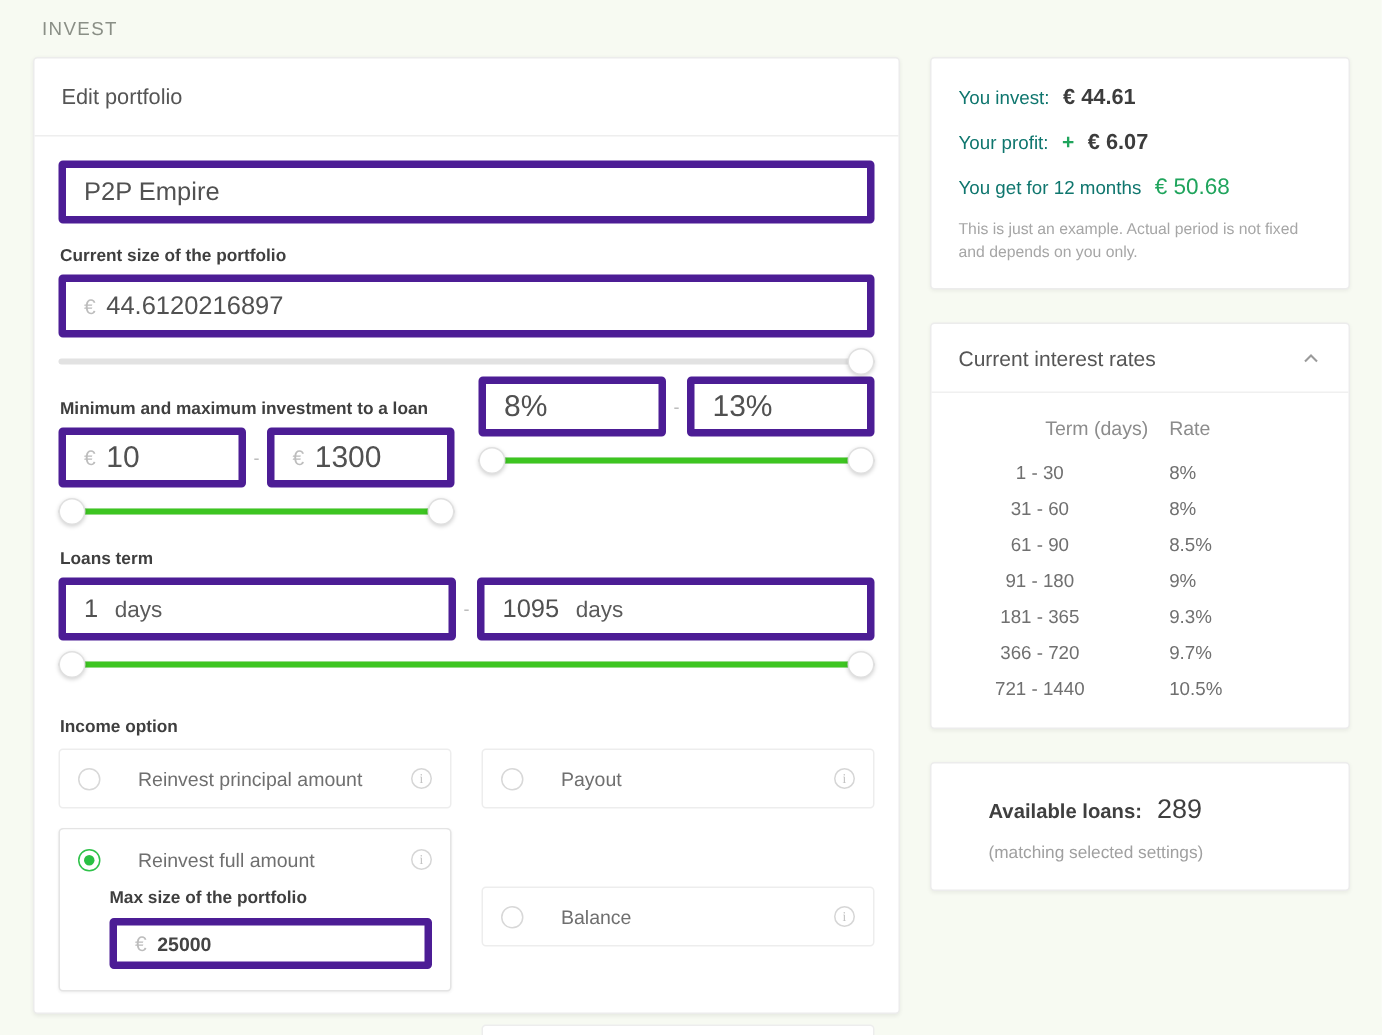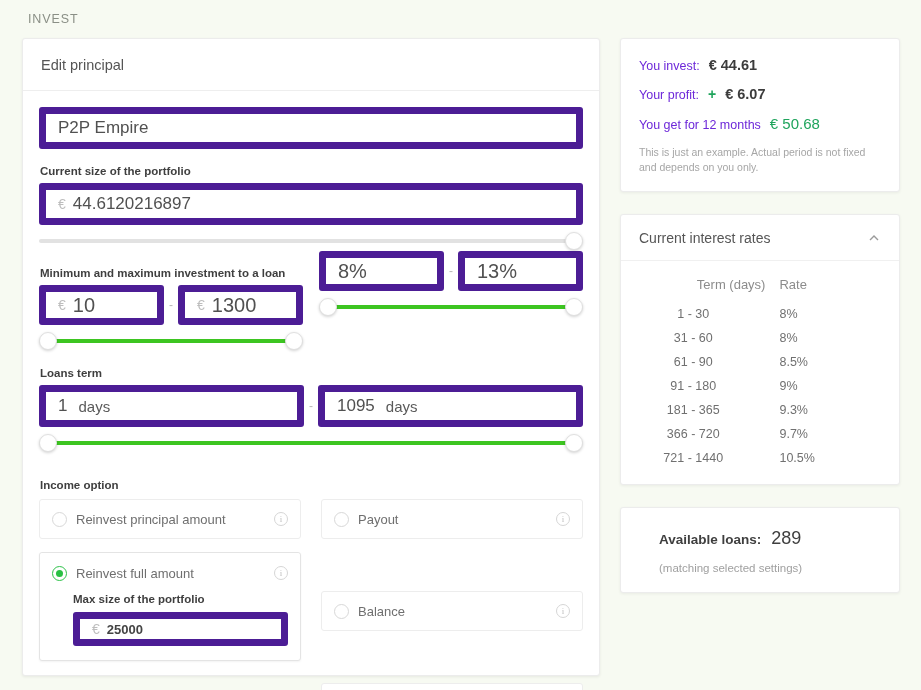--- a/index.html
+++ b/index.html
@@ -26,21 +26,21 @@
   }
   .card-head {
     height: 52px; border-bottom: 1px solid #eee;
     display: flex; align-items: center; padding: 0 18px;
   }
   .card-head-title { font-size: 14.5px; color: #555; }
   .card-body { padding: 16px 16px 0 16px; }
 
   .field {
     width: 100%; height: 40px;
-    border: 7px solid #4c1d95; border-radius: 3px; background: #fff;
+    border: 5px solid #4c1d95; border-radius: 3px; background: #fff;
     display: flex; align-items: center; padding: 0 12px; gap: 7px;
   }
   .field.tall { height: 42px; }
   .cur { color: #bdbdbd; font-size: 14px; }
   .fval { font-size: 20px; color: #515151; }
   .fval.big { font-size: 17px; }
   .unit { font-size: 15px; color: #5a5a5a; margin-left: 4px; }
 
   .lbl {
     font-size: 11.5px; font-weight: bold; color: #3f3f3f;
@@ -68,21 +68,21 @@
   .pairs { display: flex; align-items: center; gap: 5px; }
   .pairs .field { flex: 1; }
   .dash { color: #b9b9b9; font-size: 12px; }
 
   
   .opts { display: flex; gap: 20px; margin-top: 8px; padding-bottom: 18px; }
   .optcol { flex: 1; display: flex; flex-direction: column; gap: 13px; }
   .opt {
     border: 1px solid #ededed; border-radius: 3px; background: #fff;
     padding: 0 12px; min-height: 40px;
-    display: flex; align-items: center; gap: 9px;
+    display: flex; align-items: center; gap: 25px;
   }
   .opt.sel { border-color: #e4e4e4; box-shadow: 0 1px 2px rgba(0,0,0,.05); }
   .radio {
     width: 15px; height: 15px; border: 1px solid #d8d8d8;
     border-radius: 50%; flex: 0 0 auto; background: #fff;
   }
   .radio.on {
     border: 1.5px solid #2fc24a;
     display: flex; align-items: center; justify-content: center;
   }
@@ -104,21 +104,21 @@
   .sub .fval { font-size: 13px; font-weight: bold; color: #444; }
 
   
   .side { position: absolute; left: 620px; top: 38px; width: 280px; }
   .panel {
     background: #fff; border: 1px solid #ececec; border-radius: 3px;
     box-shadow: 0 1px 3px rgba(0,0,0,.06); margin-bottom: 22px;
   }
   .sum { padding: 18px 18px 16px 18px; }
   .sumrow { display: flex; align-items: baseline; gap: 9px; margin-bottom: 13px; }
-  .sumlbl { font-size: 12.5px; color: #6d28d9; }
+  .sumlbl { font-size: 12.5px; color: #0f766e; }
   .sumval { font-size: 14.5px; font-weight: bold; color: #3c3c3c; }
   .sumval.green { color: #1fa45c; font-weight: normal; font-size: 15px; }
   .plus { color: #1fa45c; font-weight: bold; font-size: 14px; }
   .note { font-size: 10.5px; color: #a6a6a6; line-height: 1.45; margin-top: 3px; }
 
   .panel-head {
     height: 46px; display: flex; align-items: center; justify-content: space-between;
     padding: 0 18px; border-bottom: 1px solid #f0f0f0;
   }
   .panel-title { font-size: 14px; color: #555; }
@@ -142,21 +142,21 @@
 </style>
 </head>
 <body>
 
 <div class="page">
 
   <div class="breadcrumb">INVEST</div>
 
   <div class="main-card">
     <div class="card-head">
-      <div class="card-head-title">Edit principal</div>
+      <div class="card-head-title">Edit portfolio</div>
     </div>
 
     <div class="card-body">
 
       <div class="field tall">
         <span class="fval big">P2P Empire</span>
       </div>
 
       <div class="lbl">Current size of the portfolio</div>
       <div class="field tall">

